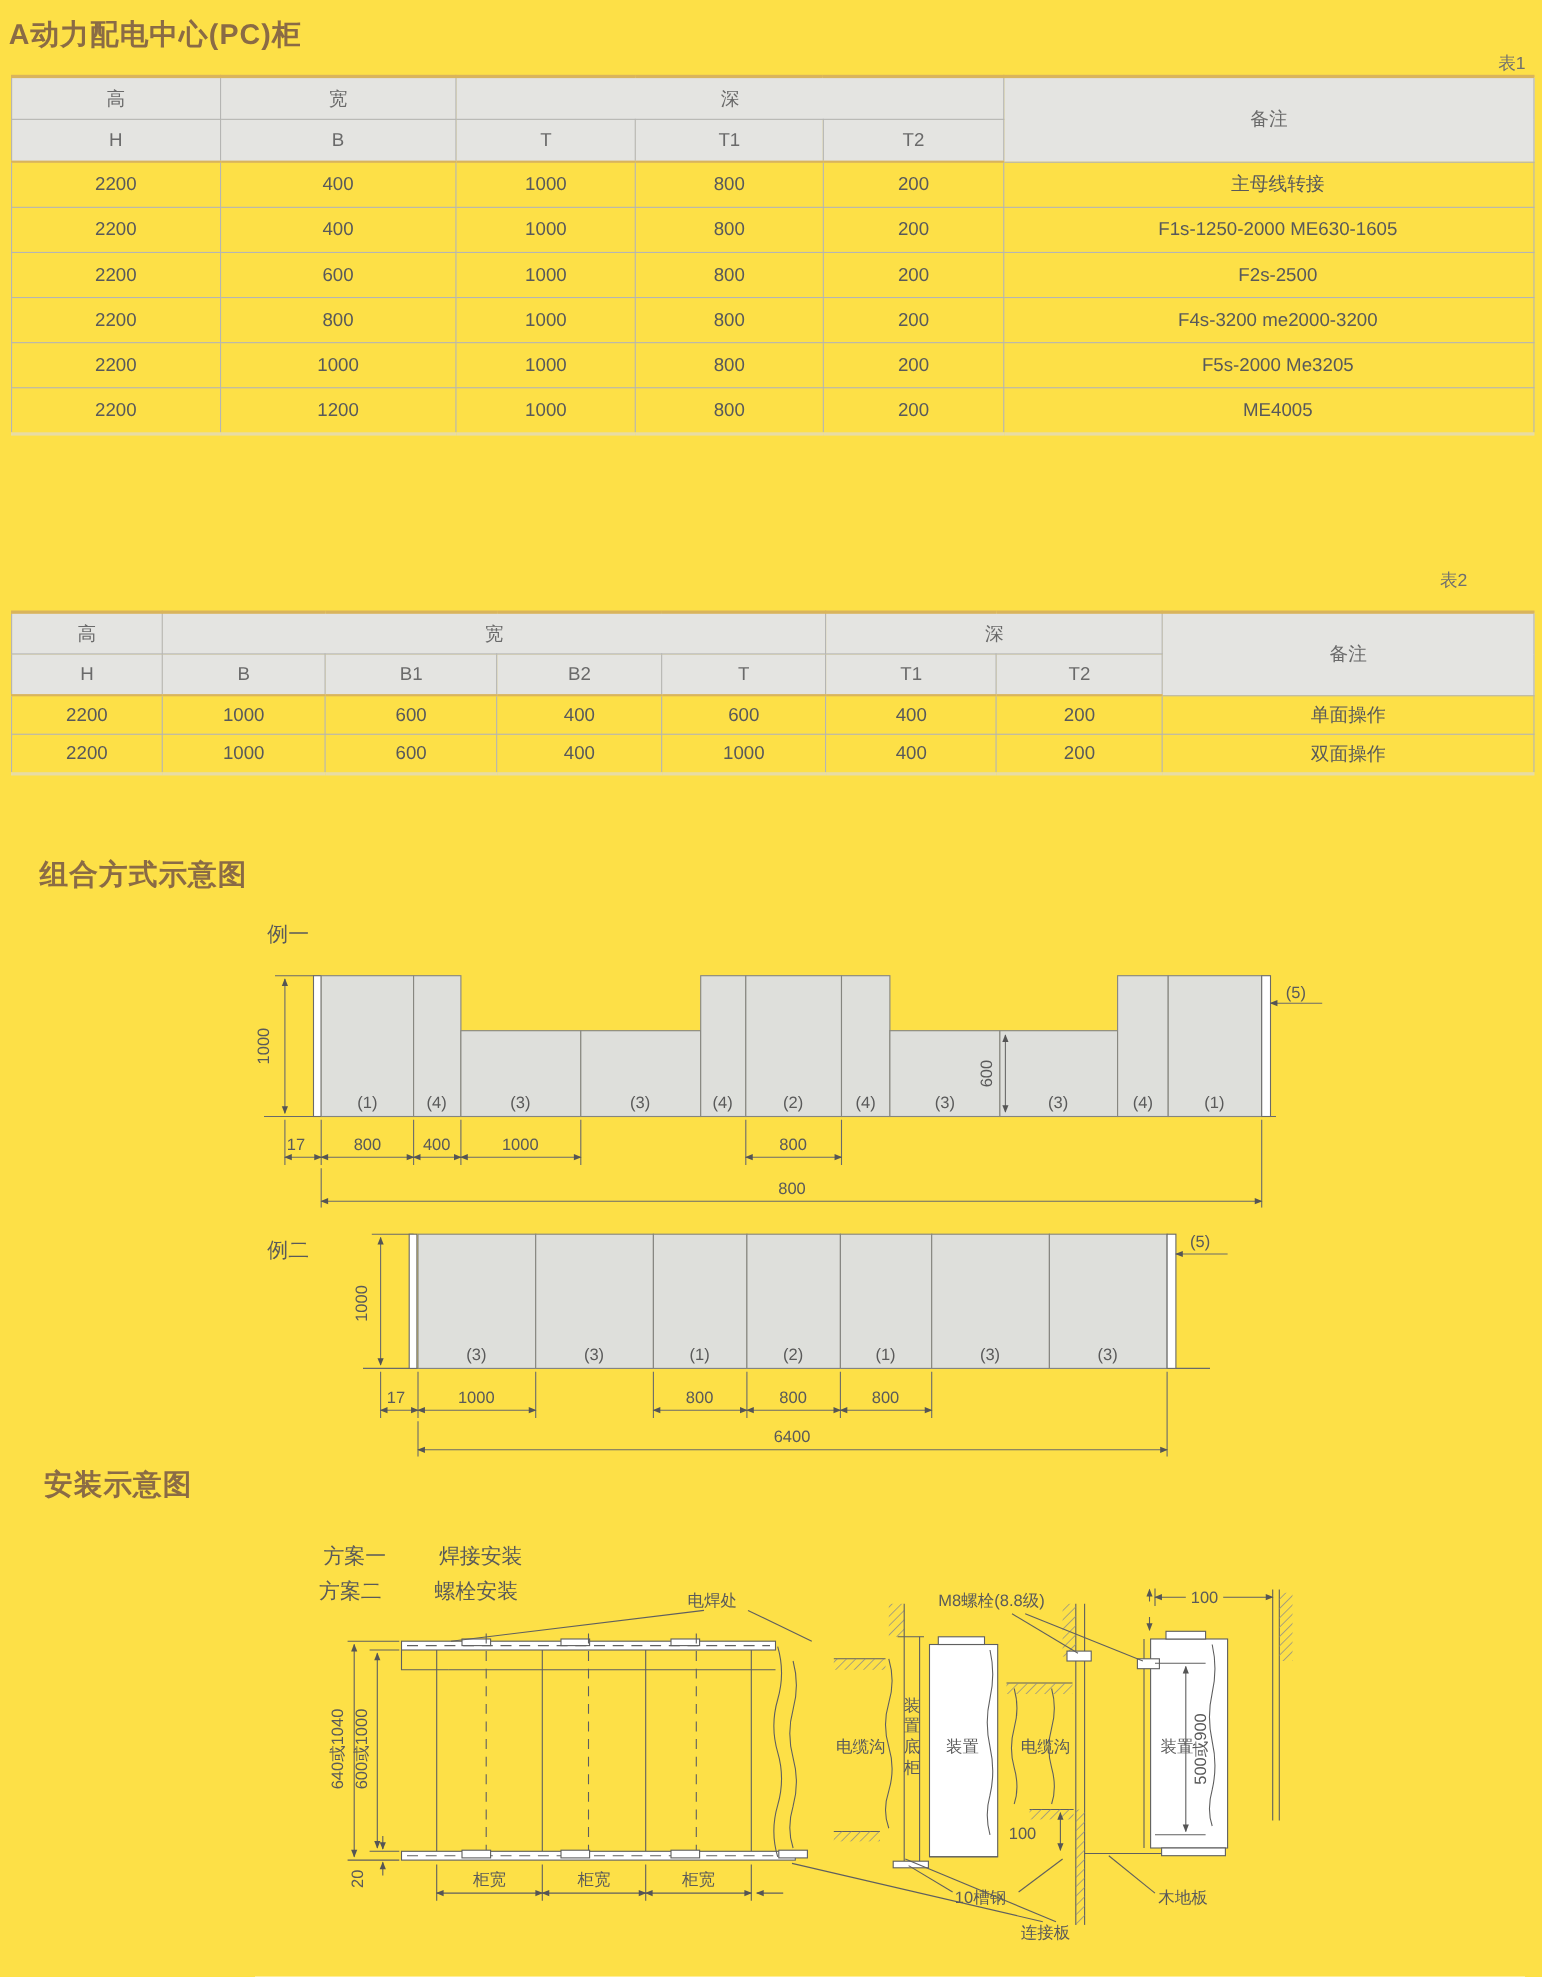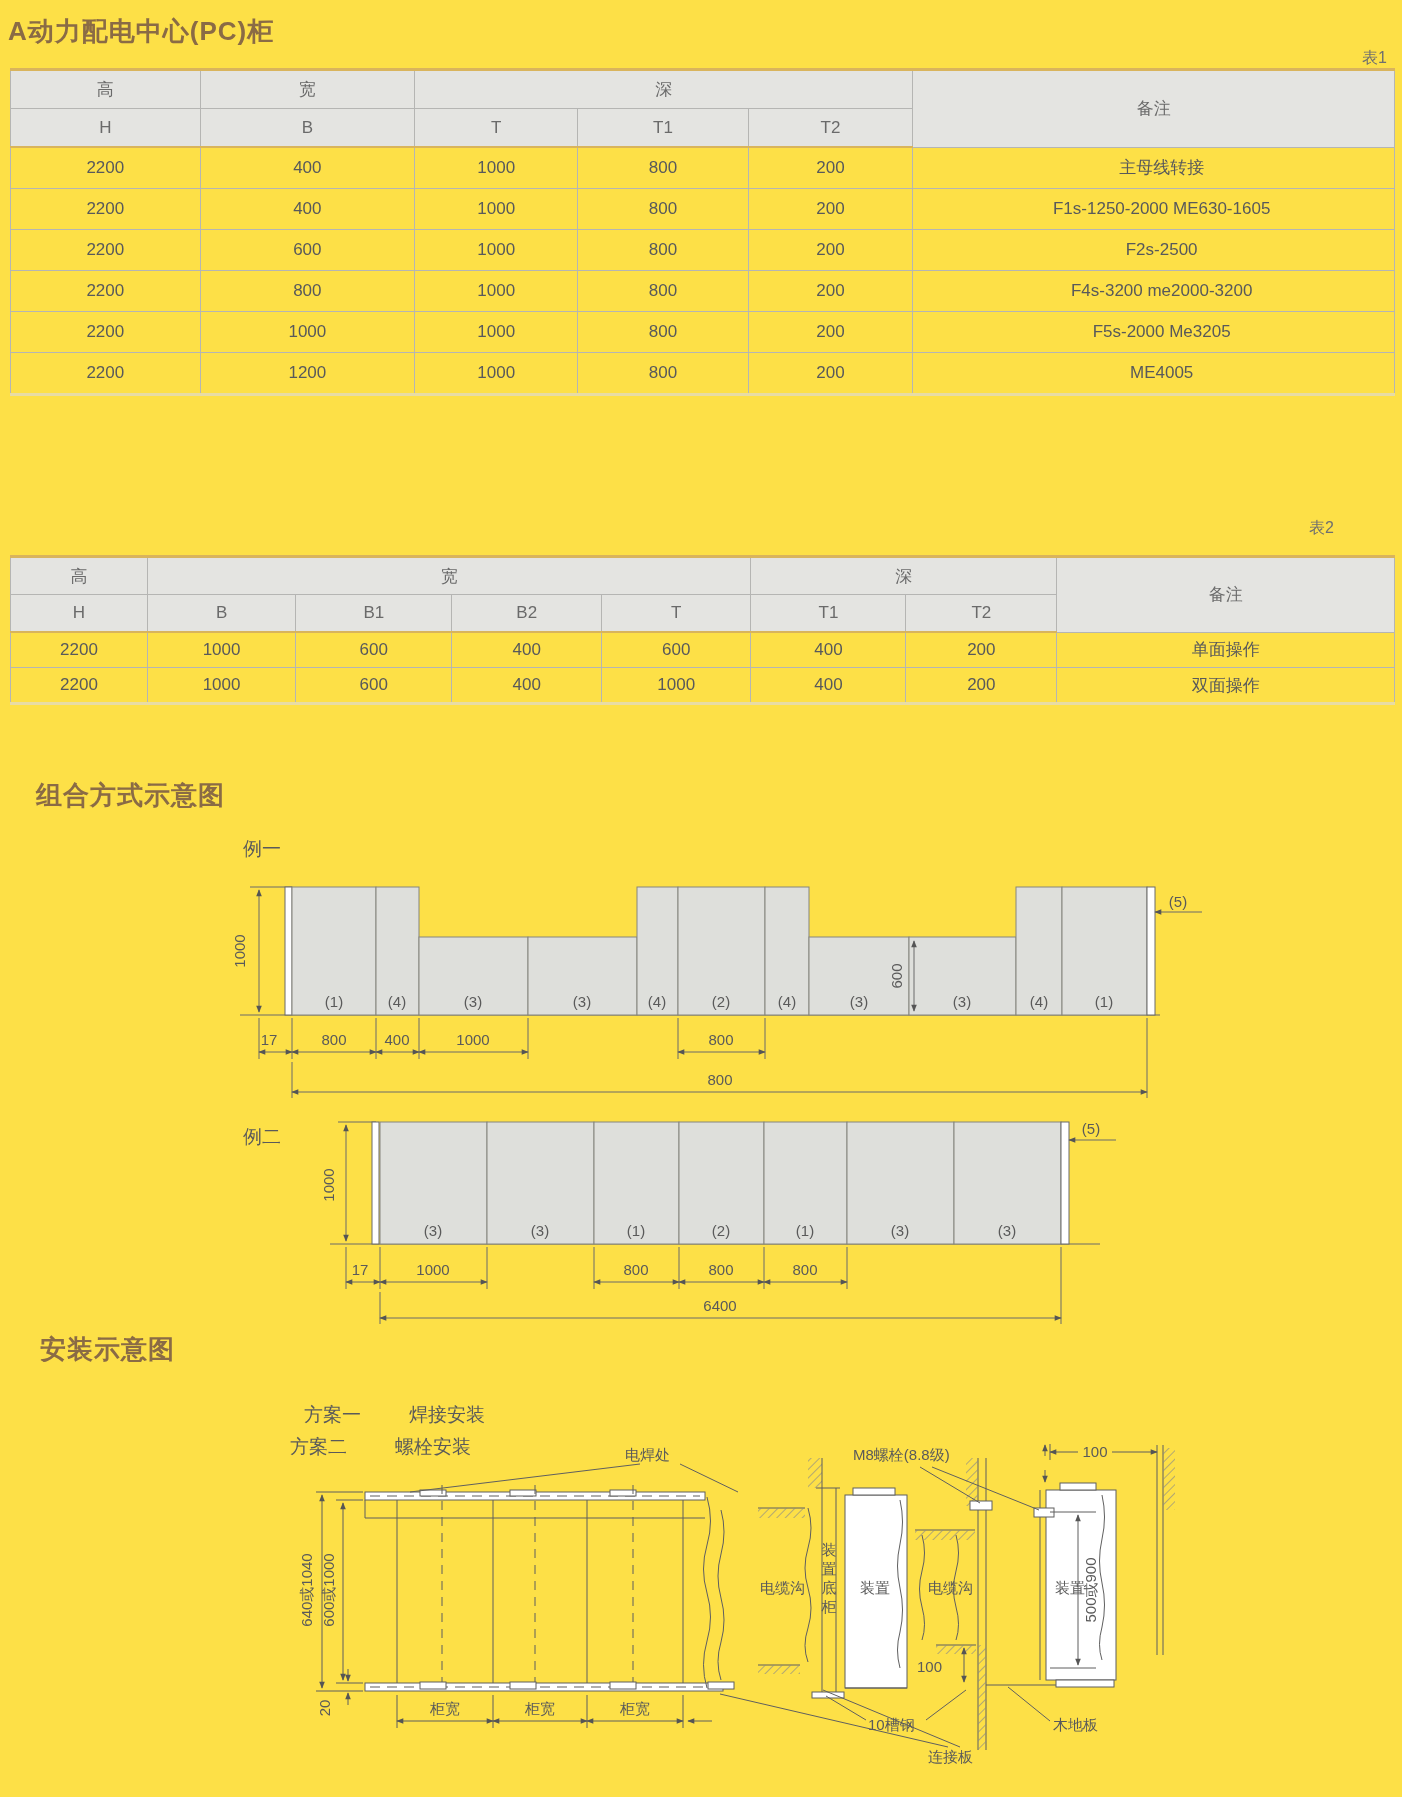--- a/index.html
+++ b/index.html
@@ -288,21 +288,21 @@
     <text x="233" y="175" text-anchor="middle" class="dim">1000</text>
     <text x="436" y="175" text-anchor="middle" class="dim">800</text>
     <text x="521" y="175" text-anchor="middle" class="dim">800</text>
     <text x="605" y="175" text-anchor="middle" class="dim">800</text>
     <text x="520" y="211" text-anchor="middle" class="dim">6400</text>
     <text x="891" y="34" text-anchor="middle">(5)</text>
   </svg>
 
   <div class="sec-title" style="left:8px;top:1332px;margin-left:32px;">安装示意图</div>
 
-  <div class="scheme-row" style="left:304px;top:1402px;">
+  <div class="scheme-row" style="left:294px;top:1402px;">
     <span>方案一</span>
     <span>焊接安装</span>
   </div>
   <div class="scheme-row" style="left:290px;top:1434px;">
     <span>方案二</span>
     <span>螺栓安装</span>
   </div>
 
   <svg style="left:260px;top:1440px;" width="960" height="357" viewBox="0 0 960 357">
     <defs>

